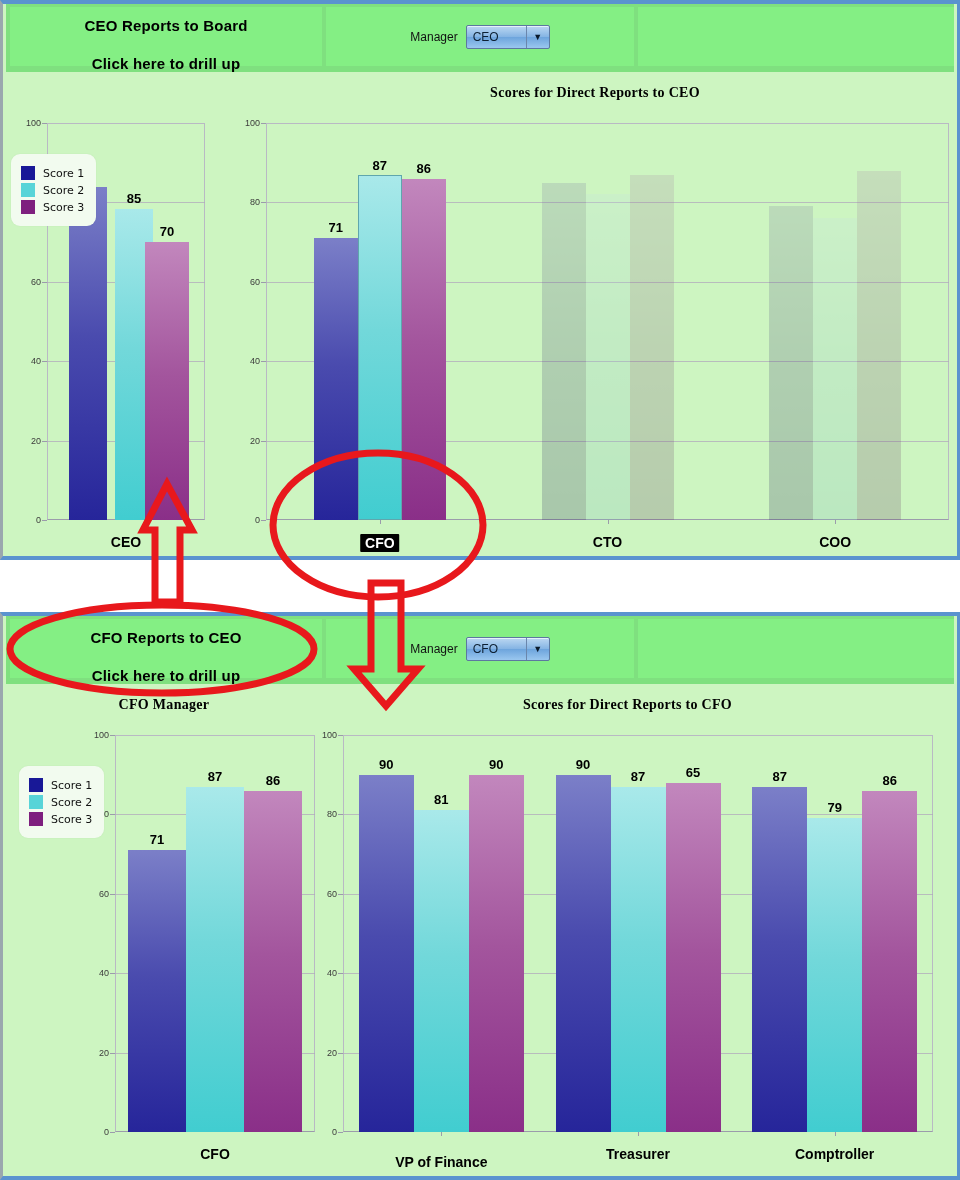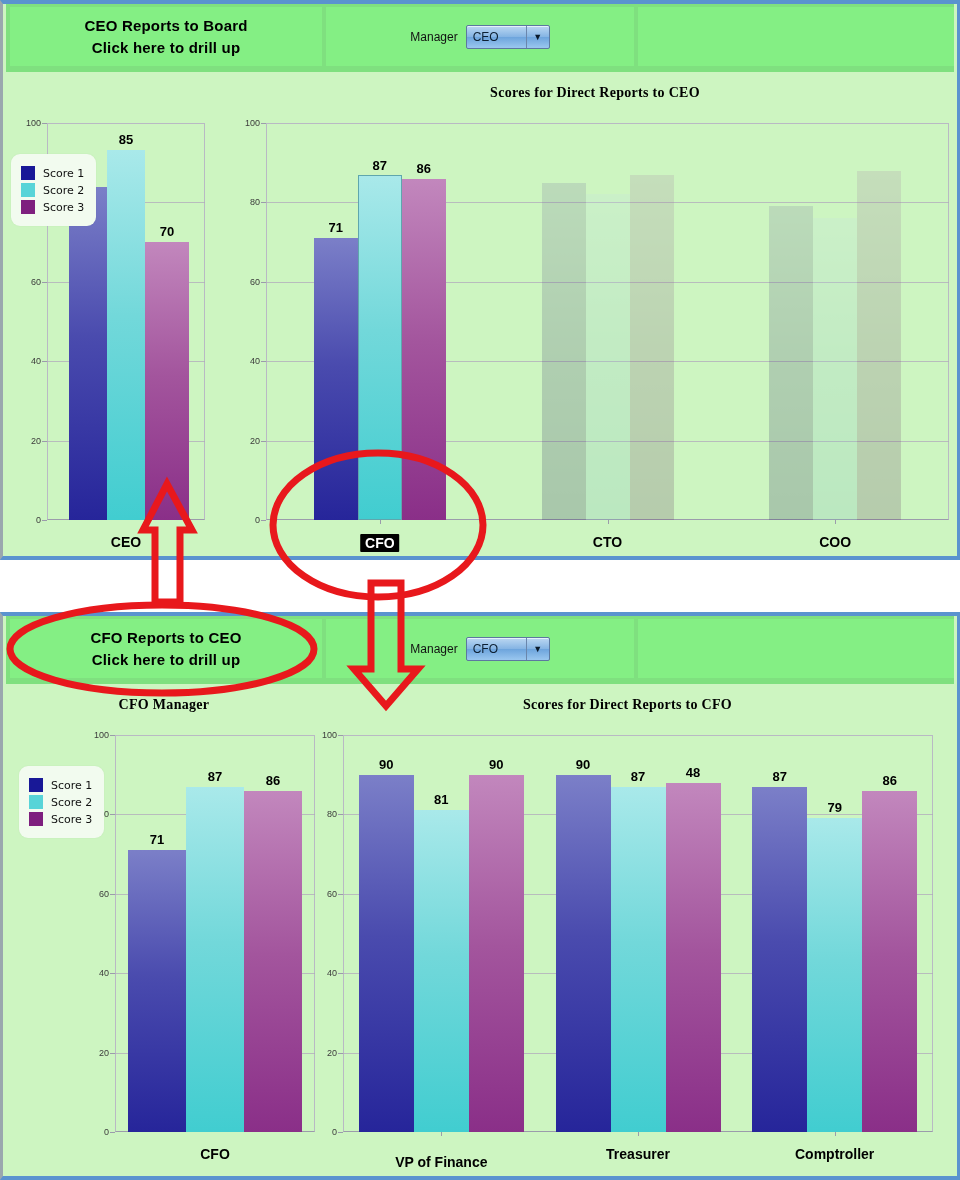--- a/index.html
+++ b/index.html
@@ -35,21 +35,21 @@
     box-sizing:border-box;
   }
   .hcell.c1{width:312px;}
   .hcell.c2{width:308px;}
   .hcell.c3{width:316px;}
 
   .drill-title{
     text-align:center;font-weight:bold;font-size:15px;color:#000;
     line-height:1.45;letter-spacing:.2px;
   }
-  .drill-title div{white-space:nowrap;}
+  .drill-title div{white-space:nowrap;margin-top:16px;}
 
   .manager-wrap{display:flex;align-items:center;gap:8px;}
   .manager-label{font-size:12px;color:#111;}
   .combo{
     width:84px;height:24px;border:1px solid #5c78a0;border-radius:2px;
     background:linear-gradient(to bottom,#bcd8f2 0%,#86b5e4 48%,#6ea5dd 52%,#9ac7ef 100%);
     display:flex;align-items:center;box-sizing:border-box;
     box-shadow:inset 0 1px 0 #e5f1fb;
   }
   .combo-val{flex:1;padding-left:6px;font-size:12px;color:#0d2033;}
@@ -163,21 +163,21 @@
         <div class="ytick" style="top: 158.8px;">60</div>
         <div class="ytick-mark" style="top: 158.8px;"></div>
         <div class="gridline" style="top: 79.4px;"></div>
         <div class="ytick" style="top: 79.4px;">80</div>
         <div class="ytick-mark" style="top: 79.4px;"></div>
         <div class="ytick" style="top: 0px;">100</div>
         <div class="ytick-mark" style="top: 0px;"></div>
         <div class="bar s1" style="left: 22px; width: 38px; height: 333.48px;">
           <span class="bar-label">84</span>
         </div>
-        <div class="bar s2" style="left: 60px; width: 38px; height: 370px;">
+        <div class="bar s2" style="left: 68px; width: 38px; height: 311px;">
           <span class="bar-label">85</span>
         </div>
         <div class="bar s3" style="left: 98px; width: 38px; height: 277.9px;">
           <span class="bar-label">70</span>
         </div>
         <div class="xlabel" style="top: 411px; left: 79px; transform: translateX(-50%);">CEO</div>
       </div>
     <div class="legend" id="leg-tl" style="left:2px;top:76px;">
         <div class="legend-row">
           <span class="legend-swatch s1"></span>
@@ -338,21 +338,21 @@
         </div>
         <div class="xlabel" style="top: 411px; left: 98.3333px; transform: translateX(-50%); margin-top: 8px;">VP of Finance</div>
         <div class="xtick" style="left: 98.3333px; top: 397px;"></div>
         <div class="bar s1" style="left: 212.5px; width: 55px; height: 357.3px;">
           <span class="bar-label">90</span>
         </div>
         <div class="bar s2" style="left: 267.5px; width: 55px; height: 345.39px;">
           <span class="bar-label">87</span>
         </div>
         <div class="bar s3" style="left: 322.5px; width: 55px; height: 349.36px;">
-          <span class="bar-label">48</span>
+          <span class="bar-label">65</span>
         </div>
         <div class="xlabel" style="top: 411px; left: 295px; transform: translateX(-50%);">Treasurer</div>
         <div class="xtick" style="left: 295px; top: 397px;"></div>
         <div class="bar s1" style="left: 409.167px; width: 55px; height: 345.39px;">
           <span class="bar-label">87</span>
         </div>
         <div class="bar s2" style="left: 464.167px; width: 55px; height: 313.63px;">
           <span class="bar-label">79</span>
         </div>
         <div class="bar s3" style="left: 519.167px; width: 55px; height: 341.42px;">

